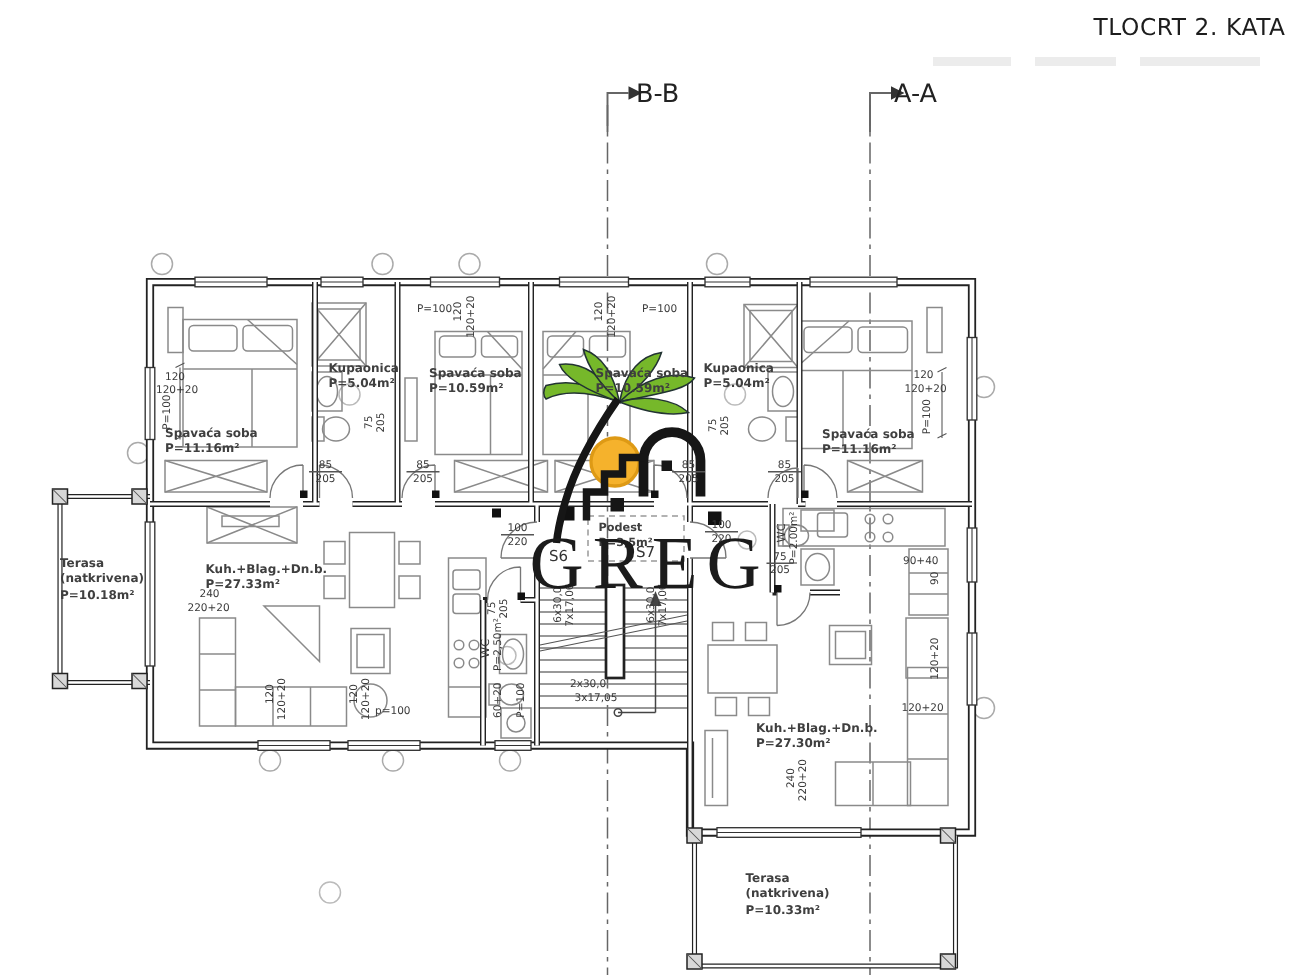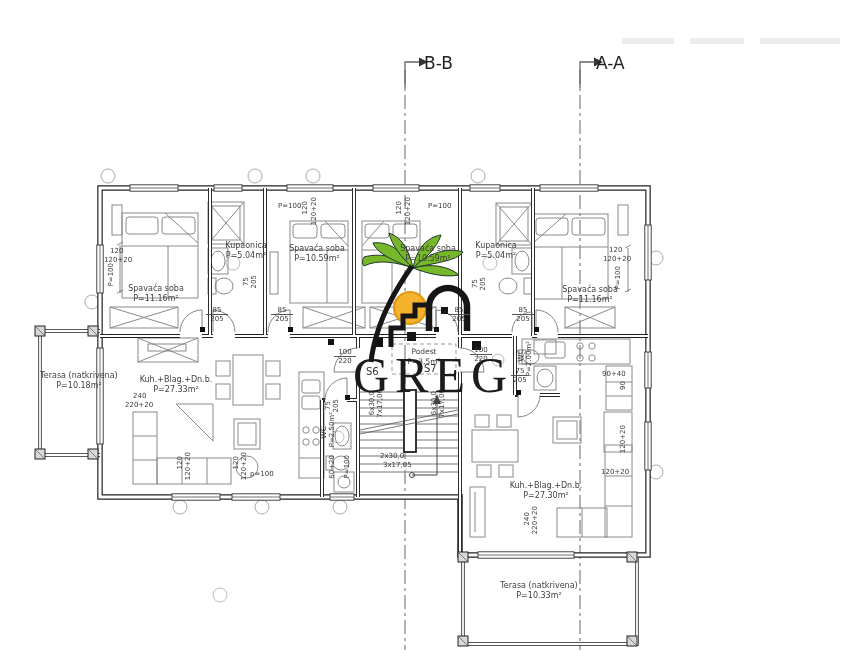--- a/index.html
+++ b/index.html
@@ -1,20 +1,20 @@
 <!DOCTYPE html>
 <html><head>
 <meta charset="utf-8">
 <style>
   html,body{margin:0;padding:0;background:#ffffff;}
   #canvas{position:relative;width:860px;height:653px;background:#ffffff;overflow:hidden;
           font-family:"DejaVu Sans","Liberation Sans",sans-serif;}
   #plan-svg{position:absolute;left:0;top:0;z-index:1;}
   .lbl{position:absolute;z-index:4;font-size:7px;color:#3a3a3a;line-height:1.2;white-space:nowrap;}
-  .room{font-size:8px;color:#3f3f3f;line-height:1.3;text-align:center;z-index:4;}
+  .room{font-size:8px;color:#3f3f3f;line-height:1.3;text-align:left;z-index:4;font-weight:bold;}
   .frac{width:22px;text-align:center;}
   .frac .top{display:block;border-bottom:0.8px solid #555;}
   .frac .bot{display:block;}
   .vlbl{position:absolute;z-index:4;font-size:7px;color:#3a3a3a;line-height:1;
         writing-mode:vertical-rl;transform:rotate(180deg);white-space:nowrap;}
   .title{position:absolute;z-index:5;font-size:15.5px;color:#1d1d1d;letter-spacing:.4px;}
   .secmark{position:absolute;z-index:5;font-size:17px;color:#222;}
   .stairid{position:absolute;z-index:4;font-size:10px;color:#333;}
   .logo-text{position:absolute;z-index:6;font-family:"Liberation Serif","DejaVu Serif",serif;
              font-size:50px;color:#1b1b1b;letter-spacing:6px;line-height:1;}
@@ -295,20 +295,21 @@
         <path d="M413,268 C430,263 449,266 459,275 C444,278 426,273 413,268 Z"></path>
       </g>
       <path d="M412,266 C398,286 384,310 377,334 C374,344 372,352 371,362" stroke="#161616" stroke-width="5" fill="none"></path>
       <path d="M429,331 L429,307 A19,19 0 0 1 467,307 L467,331" stroke="#161616" stroke-width="6.5" fill="none"></path>
       <path d="M391,347 L391,328 L403,328 L403,316 L415,316 L415,305 L429,305" stroke="#161616" stroke-width="5" fill="none"></path>
       <rect x="407" y="332" width="9" height="9" fill="#161616"></rect>
       <rect x="441" y="307" width="7" height="7" fill="#161616"></rect>
     </g>
   </svg>
 
+  <div class="title" style="left:729px;top:9px;">TLOCRT 2. KATA</div>
   <div class="secmark" style="left:424px;top:53px;">B-B</div>
   <div class="secmark" style="left:596px;top:53px;">A-A</div>
 
   <div class="logo-text" style="left:353px;top:350px;">GREG</div>
 
   <div class="room" style="position:absolute;left:110px;top:284px;width:92px;">
     <span>Spavaća soba</span><br>
     <span>P=11.16m²</span>
   </div>
   <div class="room" style="position:absolute;left:219px;top:241px;width:54px;">

